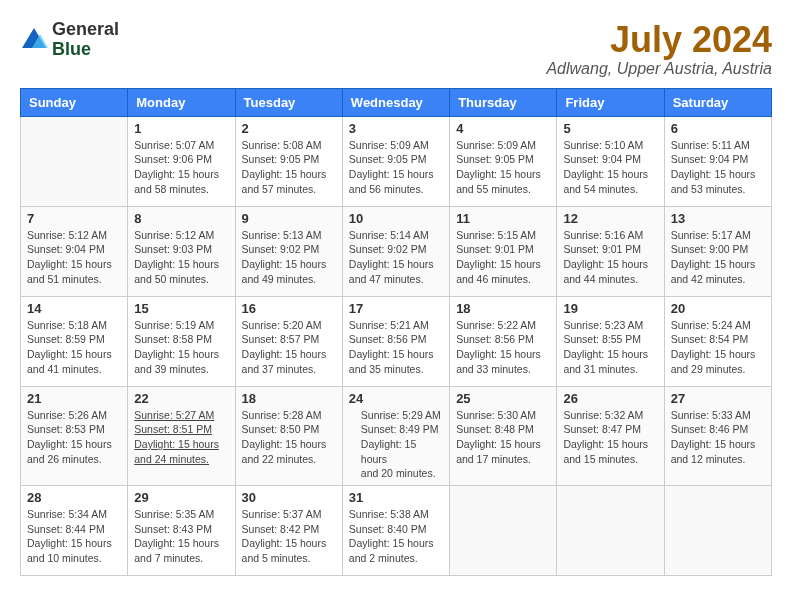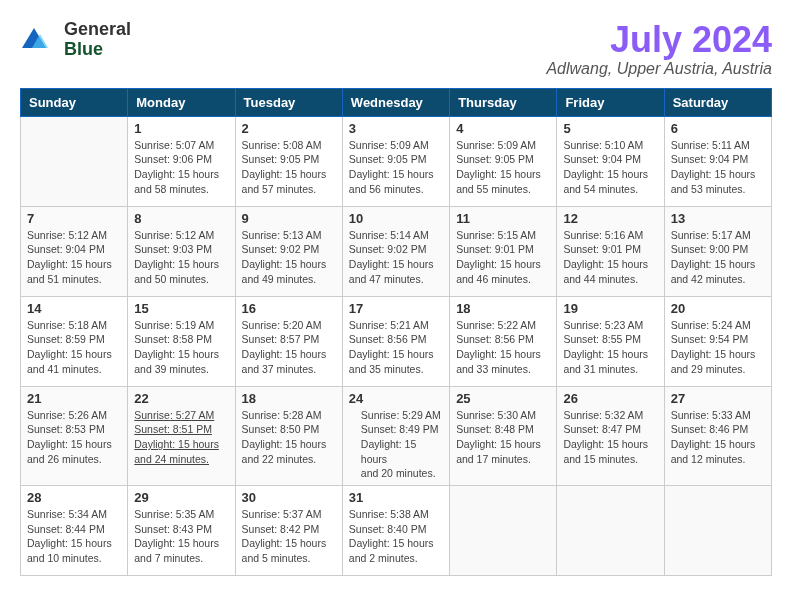--- a/index.html
+++ b/index.html
@@ -12,54 +12,54 @@
     }
     .header {
       display: flex;
       justify-content: space-between;
       align-items: flex-start;
       margin-bottom: 4px;
     }
     .logo {
       display: flex;
       align-items: center;
-      gap: 16px;
+      gap: 4px;
     }
     .logo-text {
       font-size: 18px;
       font-weight: bold;
       line-height: 1.1;
     }
     .logo-general { color: #333; }
     .logo-blue { color: #14532d; }
     .logo-icon {
       width: 28px;
       height: 28px;
     }
     .title-block {
       text-align: right;
     }
     .month-year {
       font-size: 36px;
       font-weight: bold;
-      color: #8b5cf6;
+      color: #a16207;
       line-height: 1.1;
     }
     .location {
       font-size: 16px;
       color: #555;
       font-style: italic;
     }
     table {
       width: 100%;
       border-collapse: collapse;
       margin-top: 10px;
     }
     thead th {
-      background: #0c4a6e;
+      background: #3b82f6;
       color: #fff;
       text-align: left;
       padding: 6px 8px;
       font-size: 13px;
       font-weight: bold;
       border: 1px solid #1565c0;
     }
     tbody td {
       border: 1px solid #ccc;
       vertical-align: top;
@@ -255,21 +255,21 @@
         <td>
           <div class="day-number">19</div>
           <div class="day-info" style="white-space: pre-line;">Sunrise: 5:23 AM
 Sunset: 8:55 PM
 Daylight: 15 hours
 and 31 minutes.</div>
         </td>
         <td>
           <div class="day-number">20</div>
           <div class="day-info" style="white-space: pre-line;">Sunrise: 5:24 AM
-Sunset: 9:54 PM
+Sunset: 8:54 PM
 Daylight: 15 hours
 and 29 minutes.</div>
         </td>
       </tr>
       <tr>
         <td>
           <div class="day-number">21</div>
           <div class="day-info" style="white-space: pre-line;">Sunrise: 5:26 AM
 Sunset: 8:53 PM
 Daylight: 15 hours

